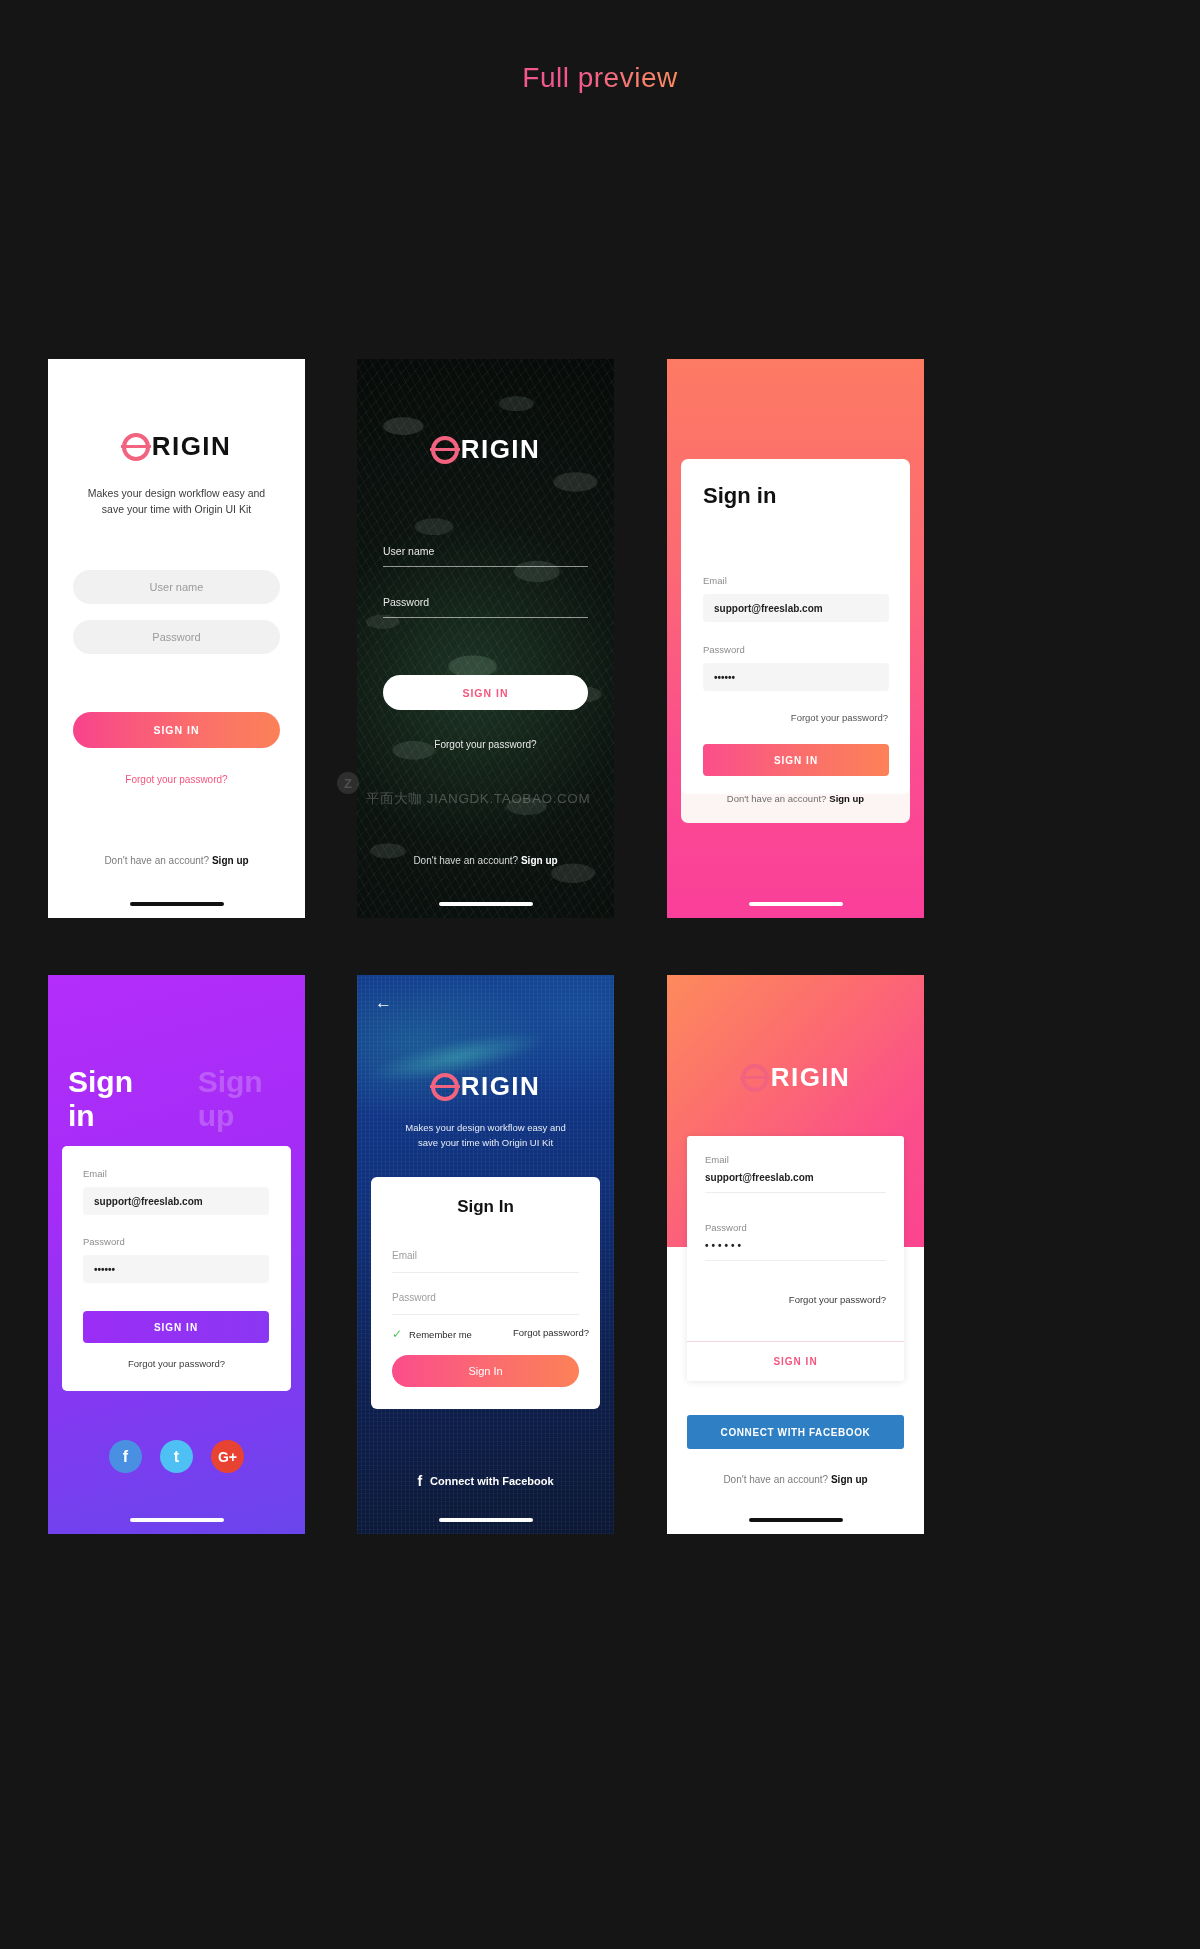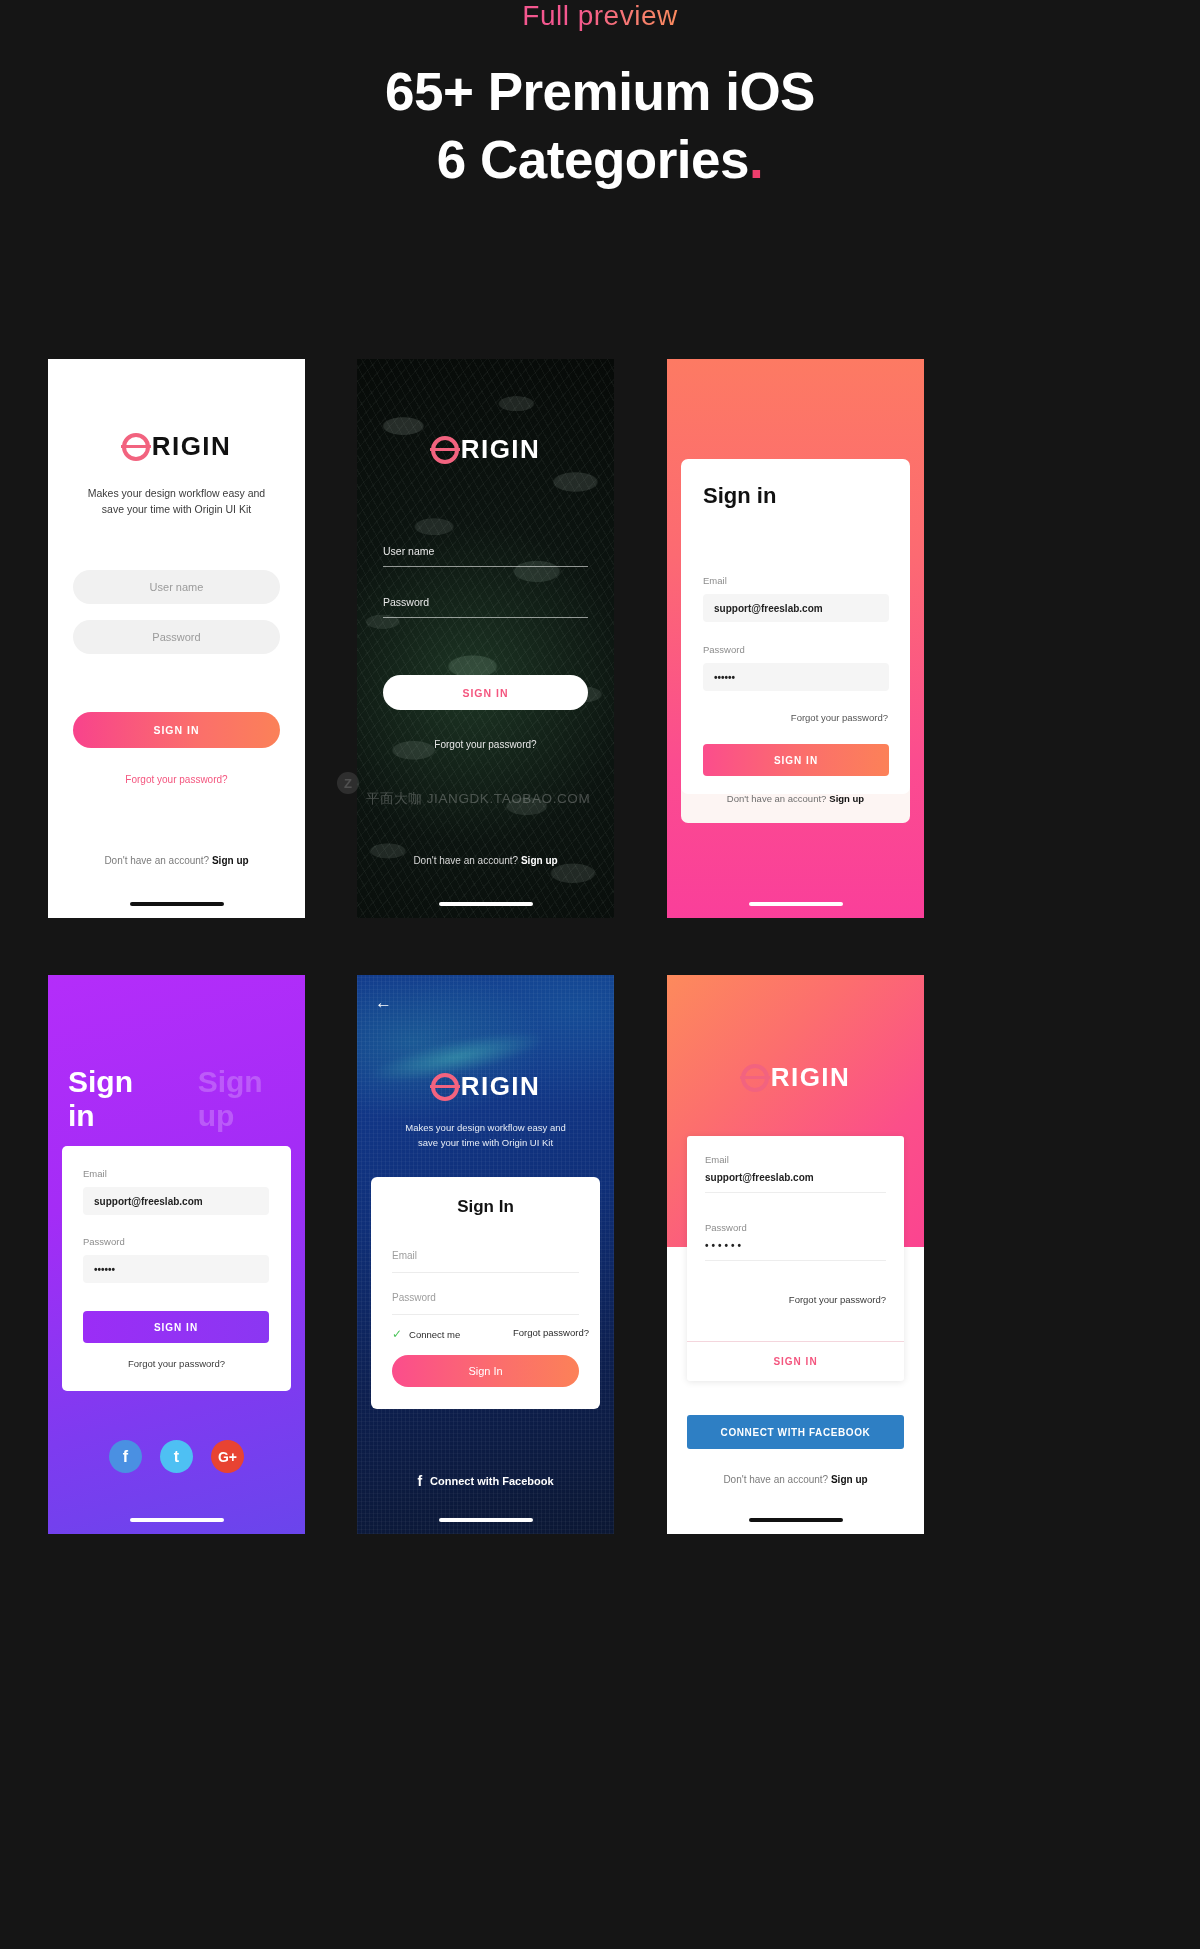--- a/index.html
+++ b/index.html
@@ -4,21 +4,21 @@
 <style>
   * { margin:0; padding:0; box-sizing:border-box; }
   html,body { background:#151515; }
   body {
     width:1200px; height:1949px;
     font-family:"Liberation Sans","DejaVu Sans",sans-serif;
     overflow:hidden; position:relative;
   }
 
   
-  .header { width:100%; text-align:center; }
+  .header { width:100%; padding-top:62px; text-align:center; }
   .eyebrow {
     font-size:28px; font-weight:400; letter-spacing:.5px;
     background:linear-gradient(90deg,#f4578f 0%,#f4578f 35%,#f77e6e 75%,#fa8a5e 100%);
     -webkit-background-clip:text; background-clip:text;
     -webkit-text-fill-color:transparent; color:#f4578f;
     display:inline-block;
   }
   .headline {
     margin-top:26px; color:#ffffff; font-weight:bold;
     font-size:53px; line-height:1.28; letter-spacing:-0.5px;
@@ -318,26 +318,20 @@
     display:flex; align-items:center; justify-content:center;
     color:#fff; font-size:10px; font-weight:bold; letter-spacing:.6px;
   }
   .p6 .foot { top:499px; }
 </style>
 </head>
 <body>
 
 <div class="header">
   <div class="eyebrow">Full preview</div>
-  <div class="headline">
-    <div>65+ Premium iOS</div>
-    <div>
-      <span>6 Categories</span><span class="dot">.</span>
-    </div>
-  </div>
 </div>
 
 <div class="grid">
 
   <div class="phone p1">
     <div class="logo-wrap">
       <div class="logo">
         <span class="logo-o"></span>
         <span class="logo-txt">RIGIN</span>
       </div>
@@ -441,21 +435,21 @@
     <div class="tagline">
       <div>Makes your design workflow easy and</div>
       <div>save your time with Origin UI Kit</div>
     </div>
     <div class="card">
       <h2>Sign In</h2>
       <div class="line-fld l-email">Email</div>
       <div class="line-fld l-pass">Password</div>
       <div class="remember">
         <span class="check">✓</span>
-        <span>Connect me</span>
+        <span>Remember me</span>
       </div>
       <div class="forgot5">Forgot password?</div>
       <div class="btn5">Sign In</div>
     </div>
     <div class="fbrow">
       <span class="f">f</span>
       <span>Connect with Facebook</span>
     </div>
     <div class="home-ind light"></div>
   </div>

